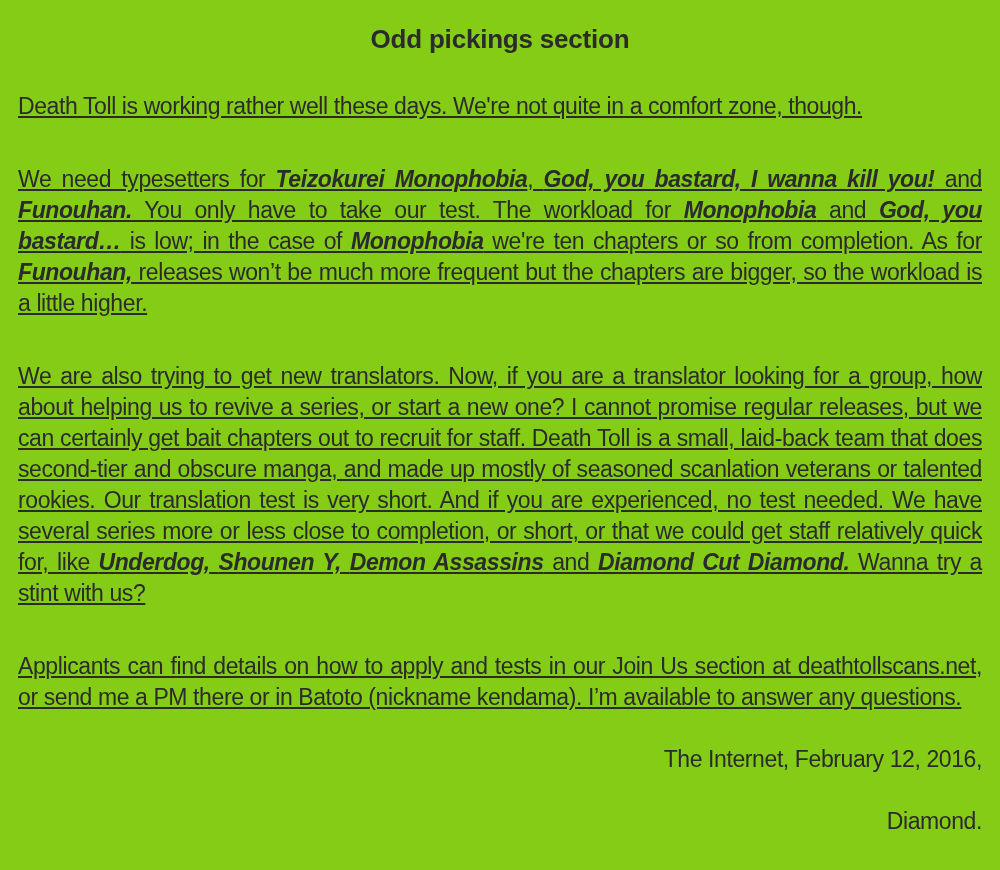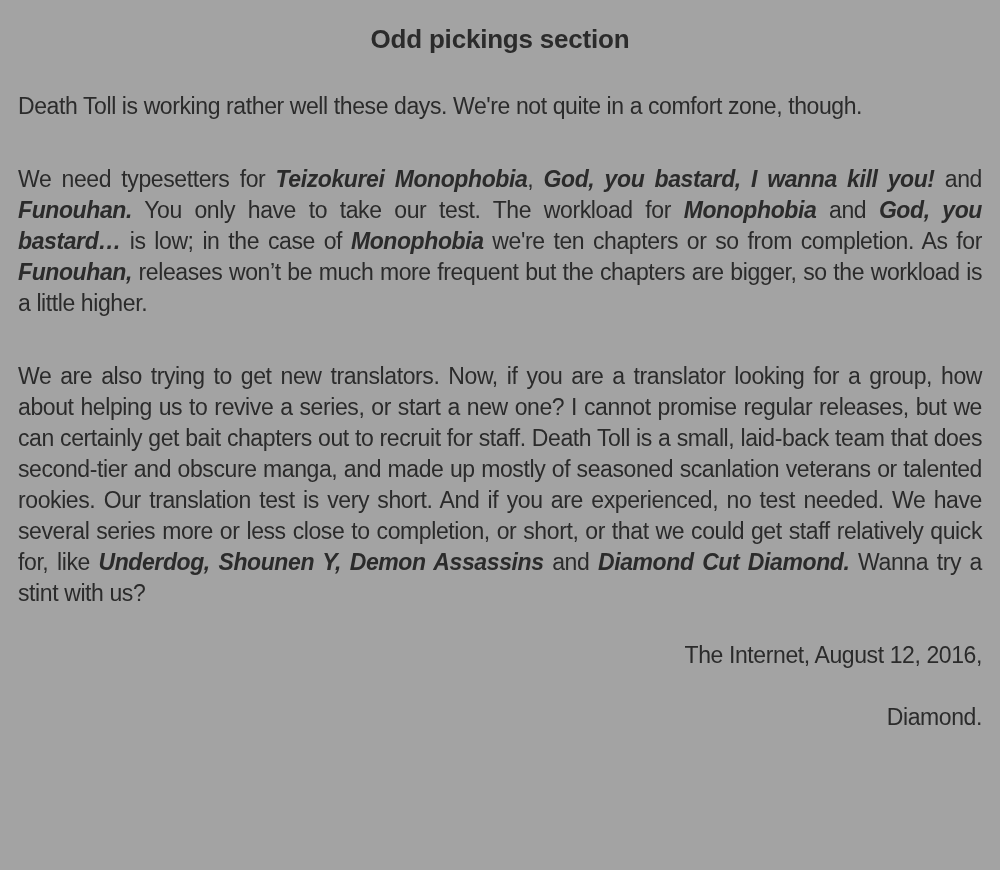--- a/index.html
+++ b/index.html
@@ -8,37 +8,38 @@
   }
   body {
     background: #ffffff;
     font-family: "Liberation Sans", "DejaVu Sans", sans-serif;
   }
   .doc {
     width: 1000px;
     height: 870px;
     box-sizing: border-box;
     padding: 24px 18px 30px 18px;
-    background: #a3a3a3;
+    background: #84cc16;
     overflow: hidden;
   }
   .doc-title {
     margin: 0;
     font-size: 26px;
     line-height: 31px;
     font-weight: 700;
     text-align: center;
     letter-spacing: -0.2px;
   }
   .para {
     margin: 42px 0 0 0;
     font-size: 23px;
     line-height: 31px;
     letter-spacing: -0.4px;
     text-align: justify;
+    text-decoration: underline;
   }
   .para:first-of-type {
     margin-top: 36px;
   }
   .em {
     font-weight: 700;
     font-style: italic;
   }
   .closing-date, .closing-signature {
     margin: 31px 0 0 0;
@@ -51,18 +52,19 @@
 </head>
 <body style="background: rgb(255, 255, 255);">
 
 <main class="doc" style="color: rgb(43, 43, 43);">
   <h1 class="doc-title">Odd pickings section</h1>
 
   <div>
       <p class="para"><span>Death Toll is working rather well these days. We're not quite in a comfort zone, though.</span></p>
       <p class="para"><span>We need typesetters for </span><span class="em">Teizokurei Monophobia</span><span>, </span><span class="em">God, you bastard, I wanna kill you!</span><span> and </span><span class="em">Funouhan.</span><span> You only have to take our test. The workload for </span><span class="em">Monophobia</span><span> and </span><span class="em">God, you bastard…</span><span> is low; in the case of </span><span class="em">Monophobia</span><span> we're ten chapters or so from completion. As for </span><span class="em">Funouhan,</span><span> releases won’t be much more frequent but the chapters are bigger, so the workload is a little higher.</span></p>
       <p class="para"><span>We are also trying to get new translators. Now, if you are a translator looking for a group, how about helping us to revive a series, or start a new one? I cannot promise regular releases, but we can certainly get bait chapters out to recruit for staff. Death Toll is a small, laid-back team that does second-tier and obscure manga, and made up mostly of seasoned scanlation veterans or talented rookies. Our translation test is very short. And if you are experienced, no test needed. We have several series more or less close to completion, or short, or that we could get staff relatively quick for, like </span><span class="em">Underdog,</span><span> </span><span class="em">Shounen Y,</span><span> </span><span class="em">Demon Assassins</span><span> and </span><span class="em">Diamond Cut Diamond.</span><span> Wanna try a stint with us?</span></p>
+      <p class="para"><span>Applicants can find details on how to apply and tests in our Join Us section at deathtollscans.net, or send me a PM there or in Batoto (nickname kendama). I’m available to answer any questions.</span></p>
     </div>
 
-  <p class="closing-date">The Internet, August 12, 2016,</p>
+  <p class="closing-date">The Internet, February 12, 2016,</p>
 
   <p class="closing-signature">Diamond.</p>
 </main>
 
 </body></html>

